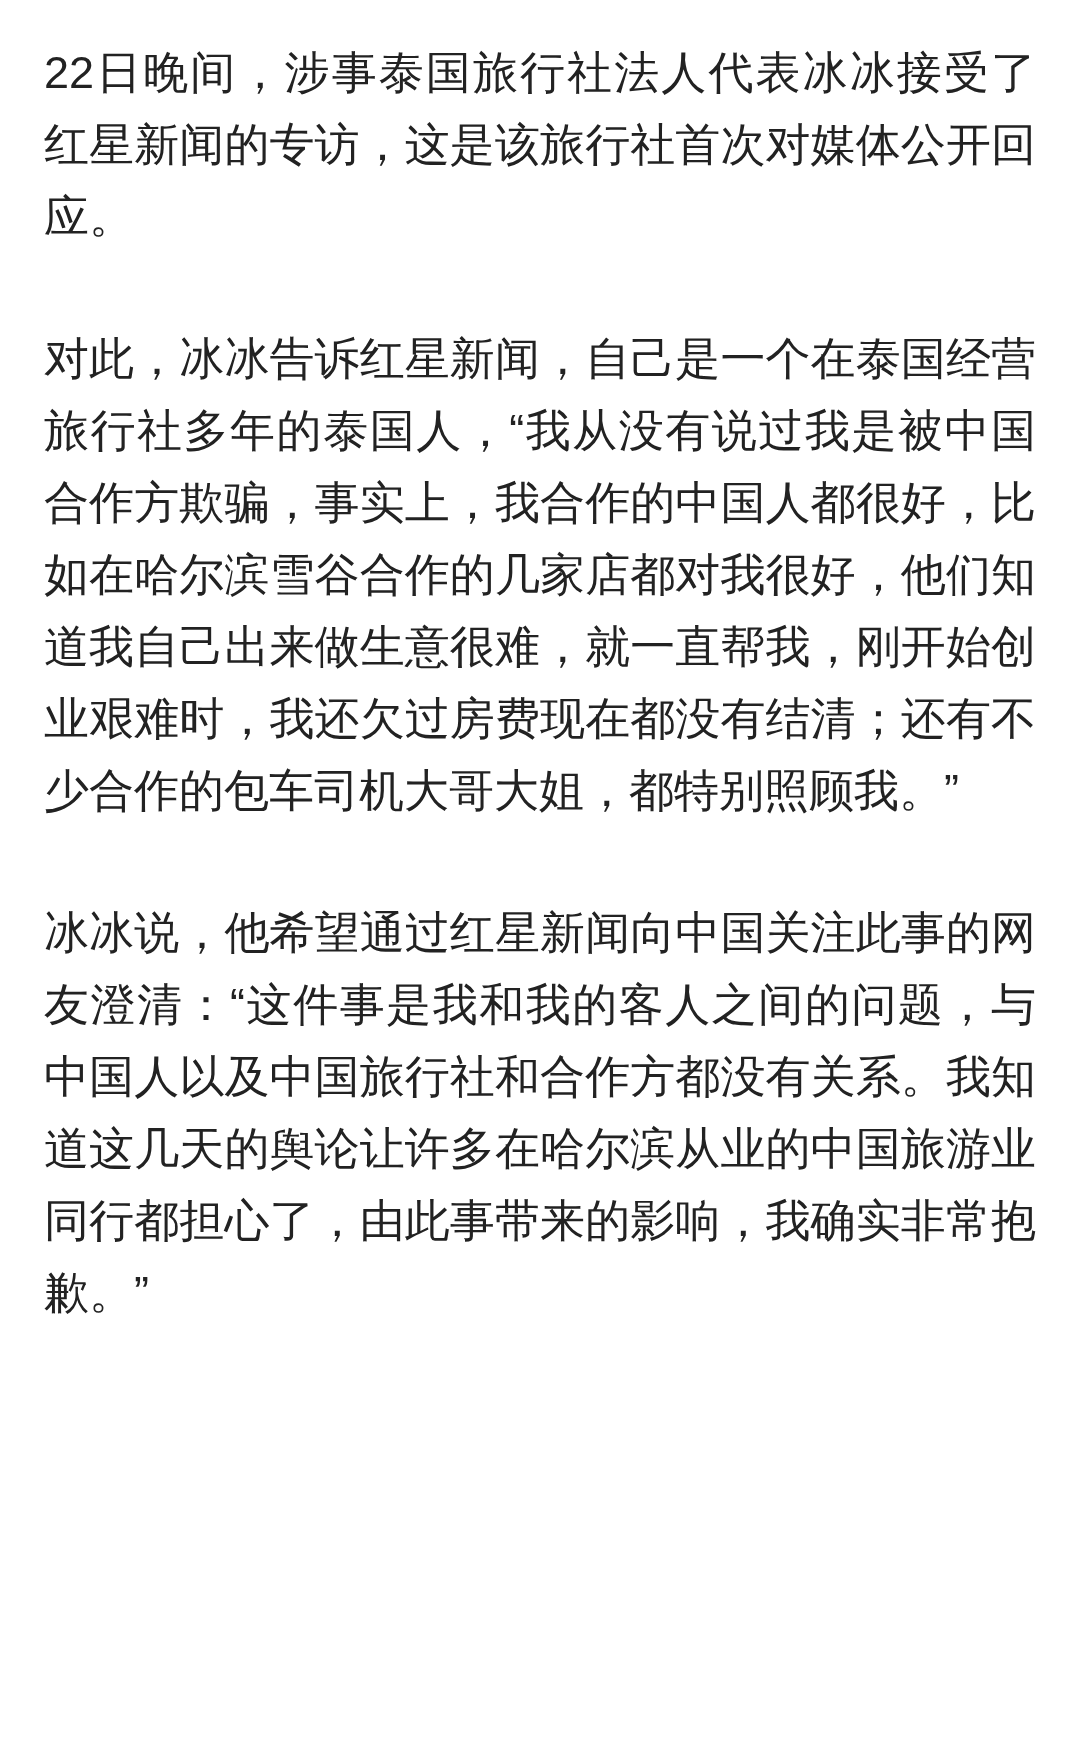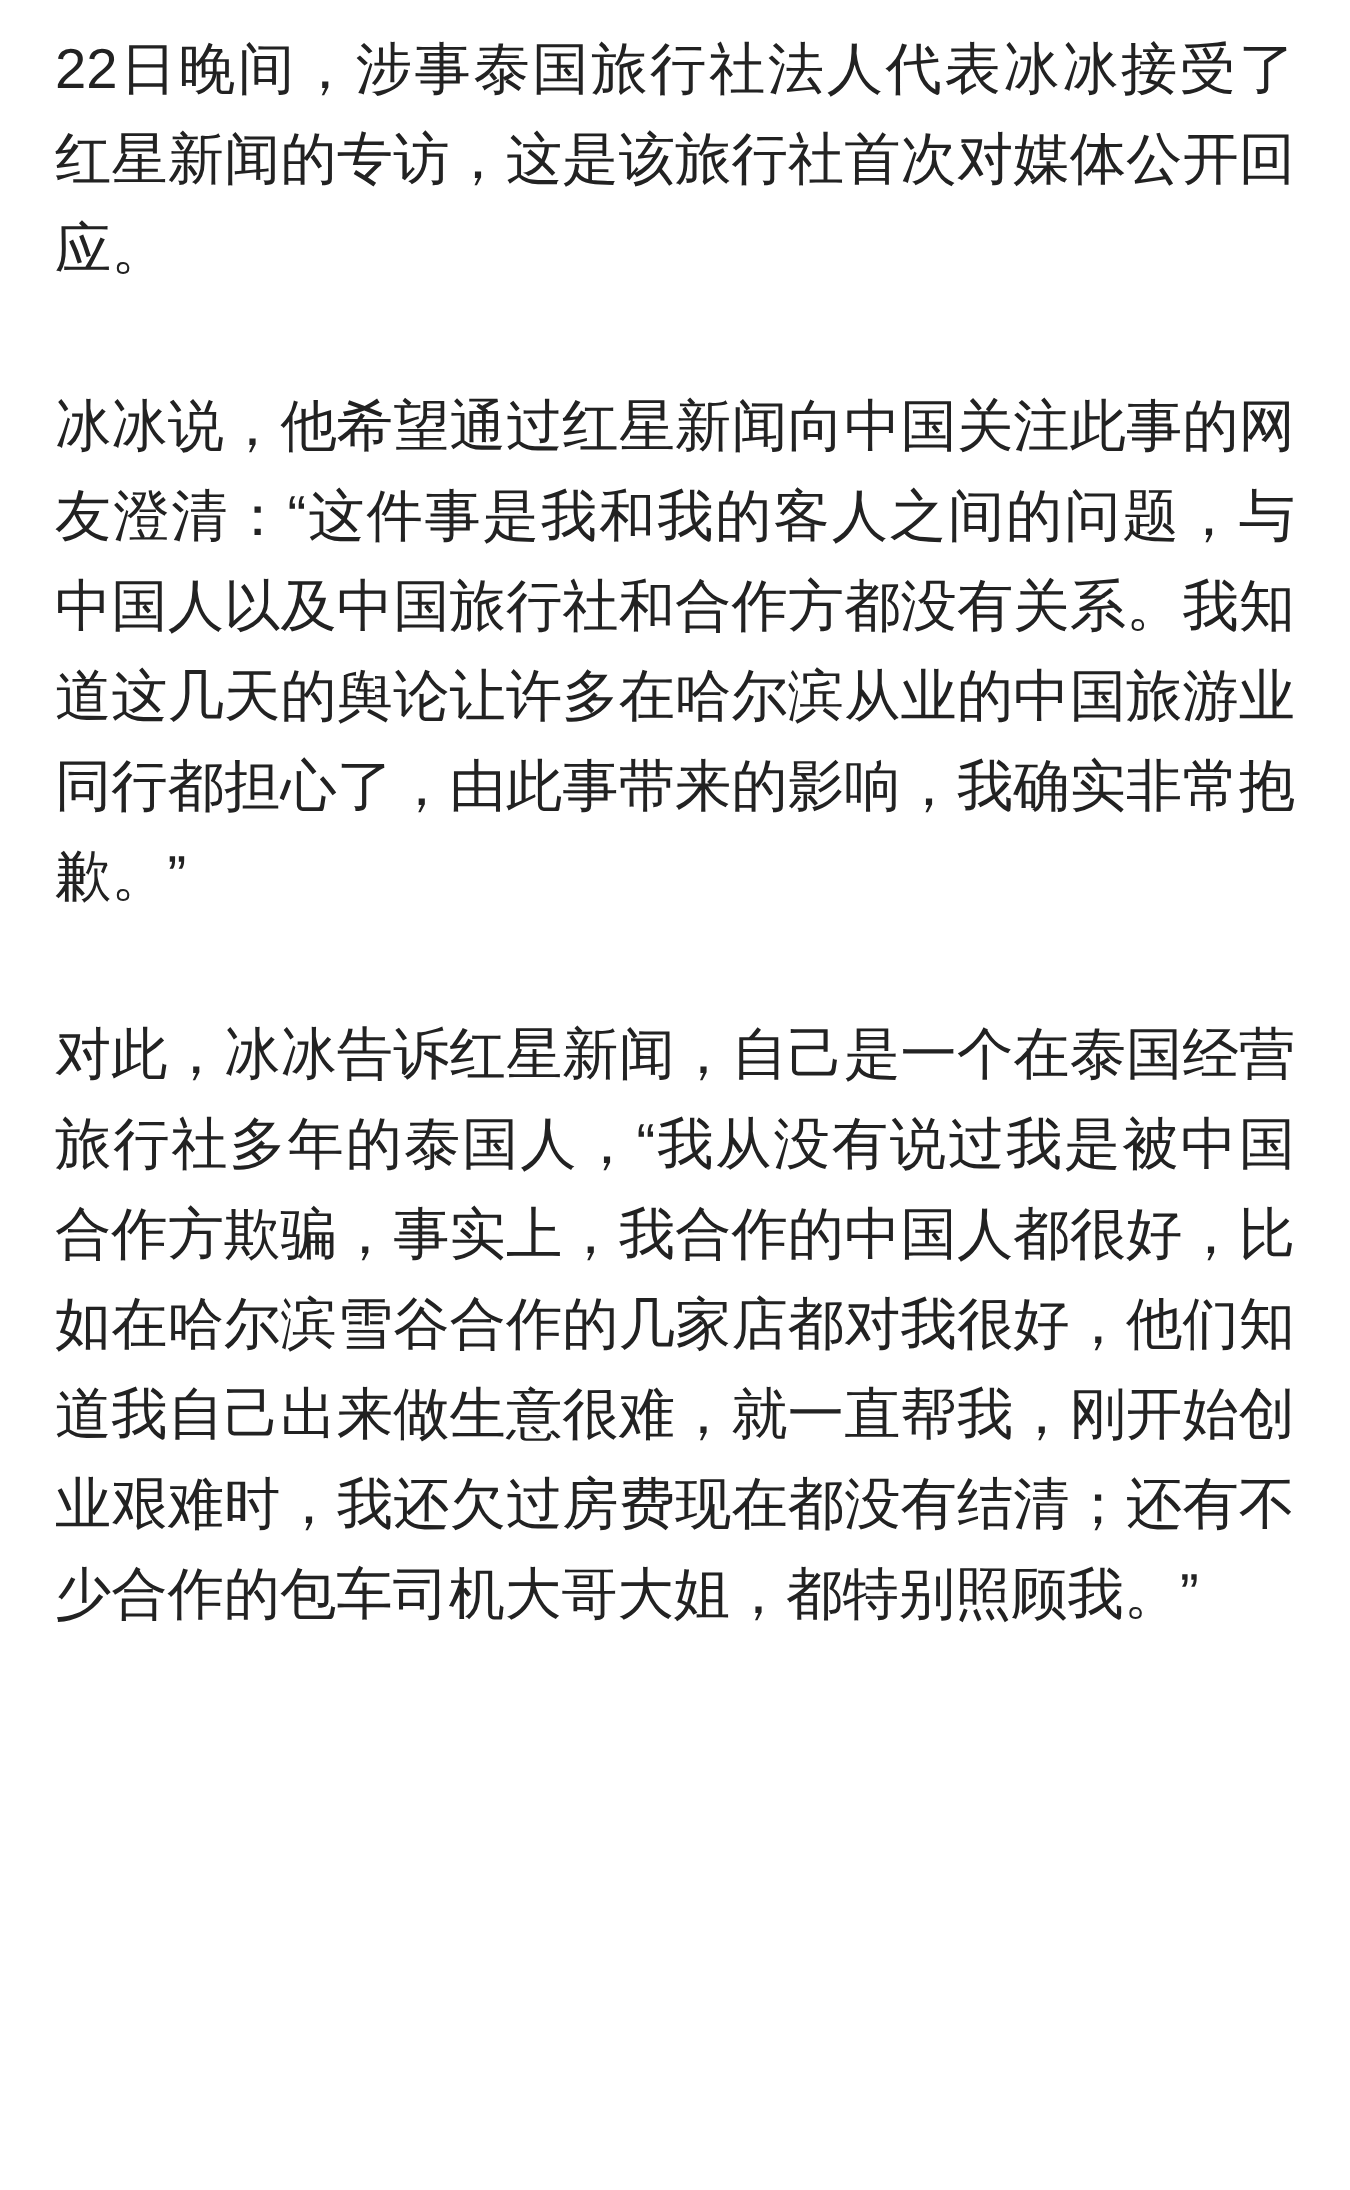--- a/index.html
+++ b/index.html
@@ -9,21 +9,21 @@
   body {
     width: 1080px;
     height: 1752px;
     background: #ffffff;
     overflow: hidden;
     font-family: "Liberation Sans", sans-serif;
   }
   .article {
     box-sizing: border-box;
     width: 1080px;
-    padding: 19px 44px 0 44px;
+    padding: 37px 44px 0 44px;
   }
   .article p {
     margin: 0 0 70px 0;
     font-size: 45px;
     line-height: 72px;
     font-weight: 400;
     color: #222222;
     text-align: justify;
     text-justify: inter-ideograph;
     word-break: normal;
@@ -31,15 +31,15 @@
   }
   .article p:last-child {
     margin-bottom: 0;
   }
 </style>
 </head>
 <body>
 
 <main class="article">
   <p>22日晚间，涉事泰国旅行社法人代表冰冰接受了红星新闻的专访，这是该旅行社首次对媒体公开回应。</p>
+  <p>对此，冰冰告诉红星新闻，自己是一个在泰国经营旅行社多年的泰国人，“我从没有说过我是被中国合作方欺骗，事实上，我合作的中国人都很好，比如在哈尔滨雪谷合作的几家店都对我很好，他们知道我自己出来做生意很难，就一直帮我，刚开始创业艰难时，我还欠过房费现在都没有结清；还有不少合作的包车司机大哥大姐，都特别照顾我。”</p>
   <p>冰冰说，他希望通过红星新闻向中国关注此事的网友澄清：“这件事是我和我的客人之间的问题，与中国人以及中国旅行社和合作方都没有关系。我知道这几天的舆论让许多在哈尔滨从业的中国旅游业同行都担心了，由此事带来的影响，我确实非常抱歉。”</p>
-  <p>对此，冰冰告诉红星新闻，自己是一个在泰国经营旅行社多年的泰国人，“我从没有说过我是被中国合作方欺骗，事实上，我合作的中国人都很好，比如在哈尔滨雪谷合作的几家店都对我很好，他们知道我自己出来做生意很难，就一直帮我，刚开始创业艰难时，我还欠过房费现在都没有结清；还有不少合作的包车司机大哥大姐，都特别照顾我。”</p>
 </main>
 
 </body></html>

